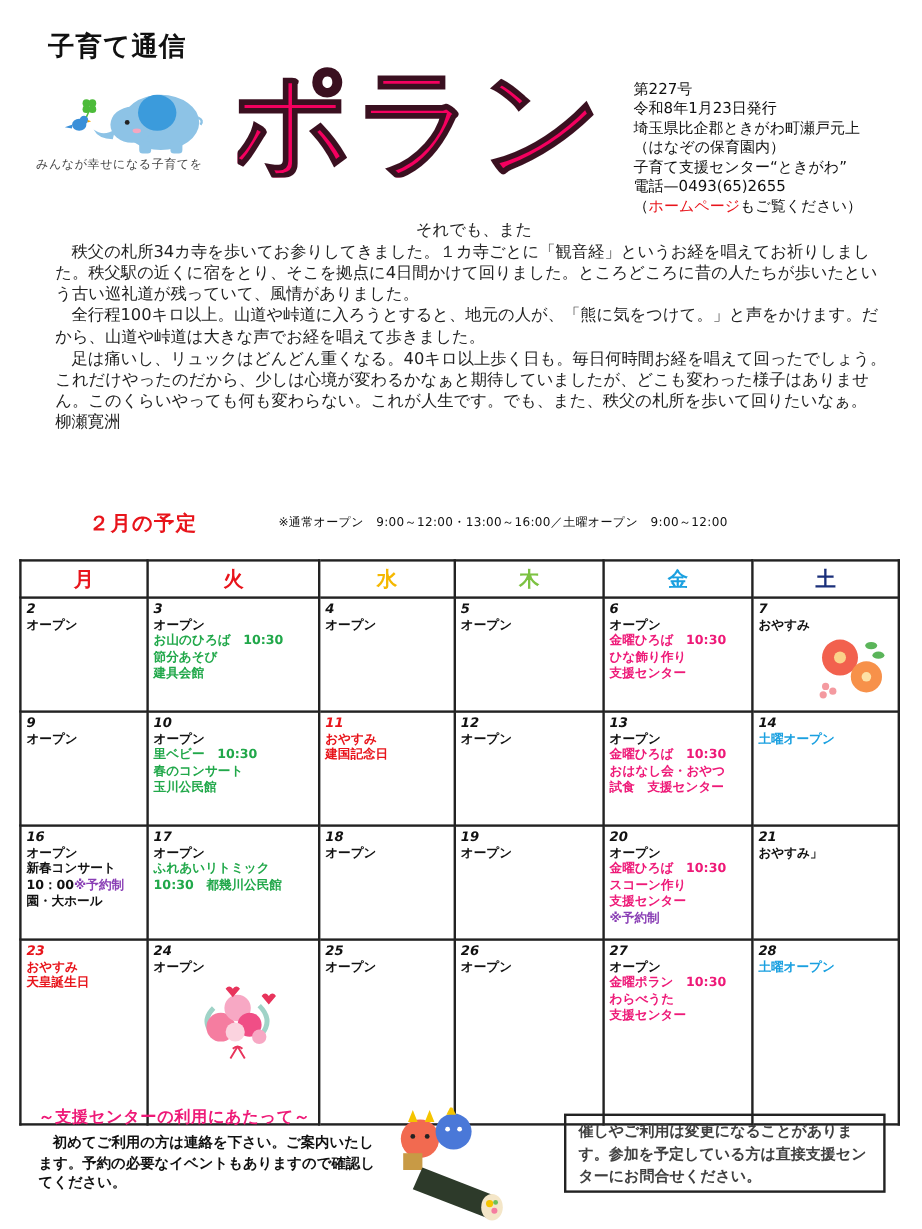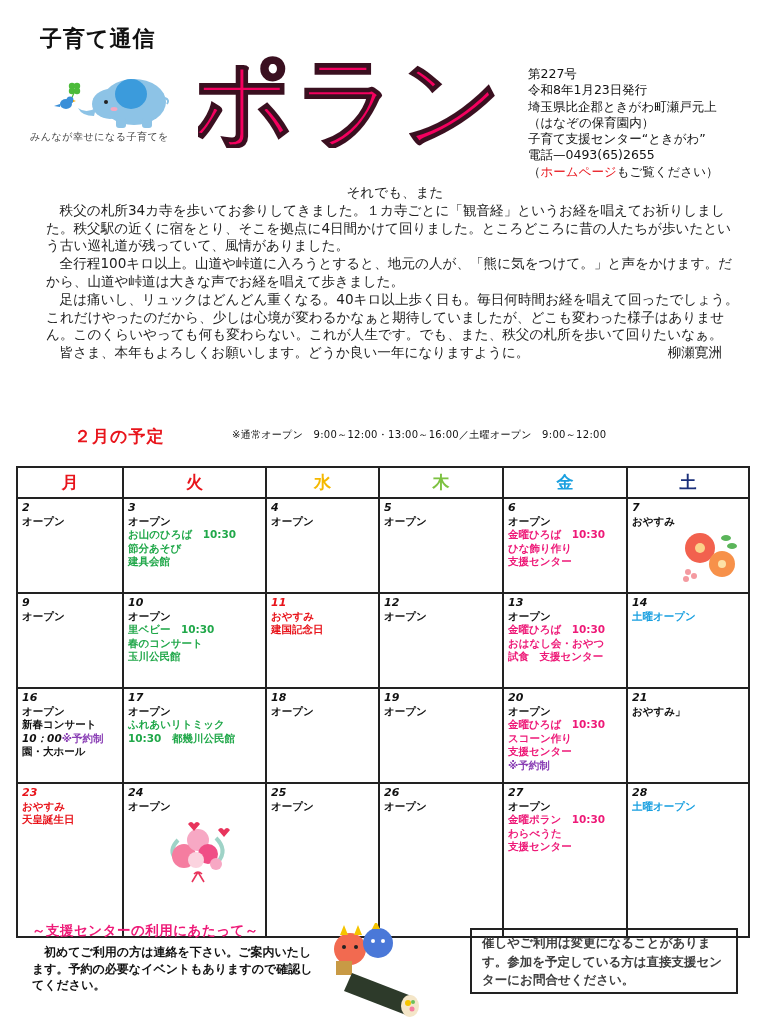--- a/index.html
+++ b/index.html
@@ -101,21 +101,20 @@
   <div>電話—0493(65)2655</div>
   <div><span>（</span><span class="red">ホームページ</span><span>もご覧ください）</span></div>
 </div>
 
 <div class="abs essay">
   <div class="center">それでも、また</div>
   <p>秩父の札所34カ寺を歩いてお参りしてきました。１カ寺ごとに「観音経」というお経を唱えてお祈りしました。秩父駅の近くに宿をとり、そこを拠点に4日間かけて回りました。ところどころに昔の人たちが歩いたという古い巡礼道が残っていて、風情がありました。</p>
   <p>全行程100キロ以上。山道や峠道に入ろうとすると、地元の人が、「熊に気をつけて。」と声をかけます。だから、山道や峠道は大きな声でお経を唱えて歩きました。</p>
   <p>足は痛いし、リュックはどんどん重くなる。40キロ以上歩く日も。毎日何時間お経を唱えて回ったでしょう。これだけやったのだから、少しは心境が変わるかなぁと期待していましたが、どこも変わった様子はありません。このくらいやっても何も変わらない。これが人生です。でも、また、秩父の札所を歩いて回りたいなぁ。</p>
   <div class="sign-row">
-    <p>皆さま、本年もよろしくお願いします。どうか良い一年になりますように。</p>
     <span class="sign">柳瀬寛洲</span>
   </div>
 </div>
 
 <div class="abs sched-title">２月の予定</div>
 <div class="abs sched-note">※通常オープン　9:00～12:00・13:00～16:00／土曜オープン　9:00～12:00</div>
 
 <table class="abs cal">
   <colgroup>
     <col style="width:106px">
@@ -213,21 +212,21 @@
         <span class="day-num c-black">14</span>
         <span class="line c-blue">土曜オープン</span>
       </td>
     </tr>
 
     <tr class="r3">
       <td>
         <span class="day-num c-black">16</span>
         <span class="line c-black">オープン</span>
         <span class="line c-black">新春コンサート</span>
-        <span class="line"><span class="c-black" style="font-style:italic">10：00</span><span class="c-purple">※予約制</span></span>
+        <span class="line"><span class="c-black" style="">10：00</span><span class="c-purple">※予約制</span></span>
         <span class="line c-black">園・大ホール</span>
       </td>
       <td>
         <span class="day-num c-black">17</span>
         <span class="line c-black">オープン</span>
         <span class="line c-green">ふれあいリトミック</span>
         <span class="line c-green">10:30　都幾川公民館</span>
       </td>
       <td>
         <span class="day-num c-black">18</span>

